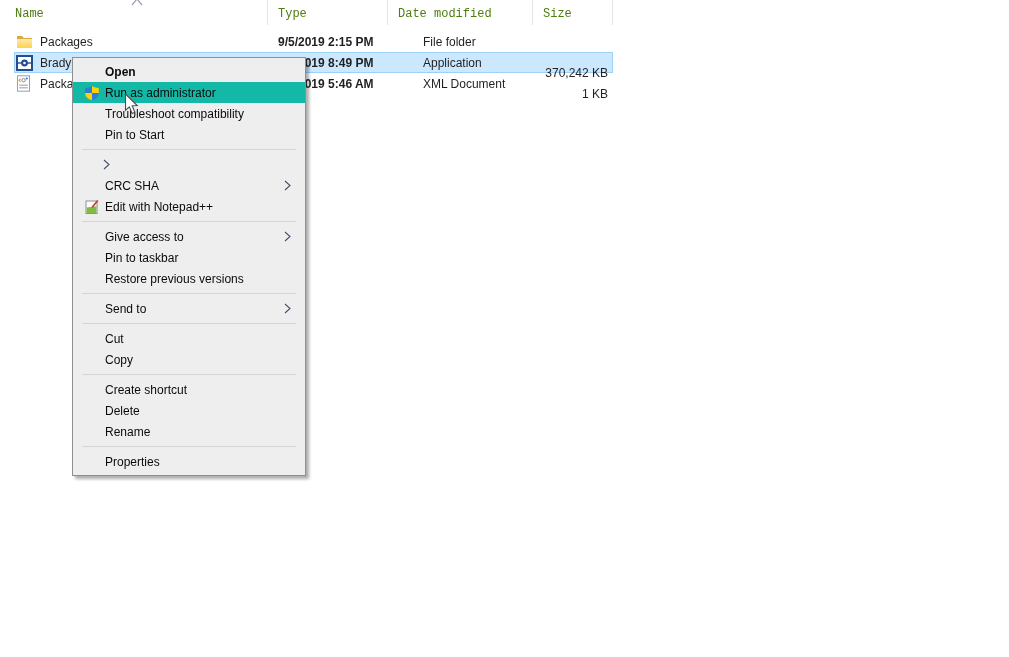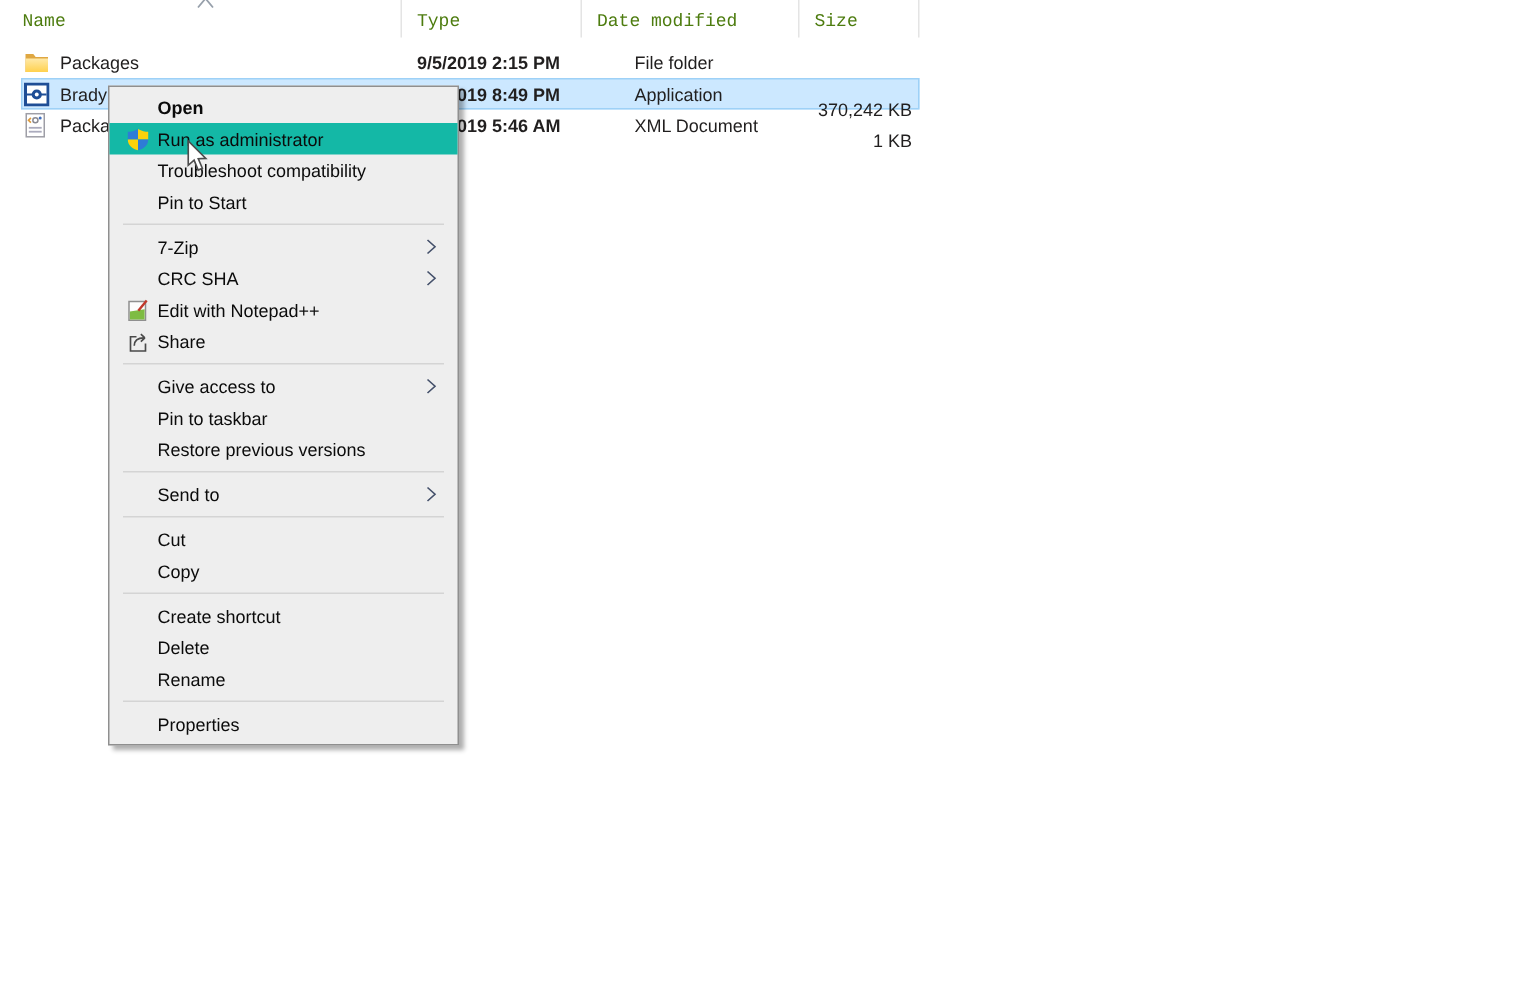--- a/index.html
+++ b/index.html
@@ -171,21 +171,20 @@
     <span class="mi-label">Pin to Start</span>
 
   </div>
     <div class="menu-sep"></div>
     <div class="menu-item">
     <span class="mi-iconslot">
       
       
       
     </span>
-    <span class="mi-label">7-Zip</span>
     <svg class="mi-chevron" viewBox="0 0 7 11">
       <polyline points="1,1 6,5.5 1,10" fill="none" stroke="#45516b" stroke-width="1.1"></polyline>
     </svg>
   </div>
     <div class="menu-item">
     <span class="mi-iconslot">
       
       
       
     </span>
@@ -200,32 +199,20 @@
       <svg width="16" height="16" viewBox="0 0 16 16">
         <rect x="2" y="2" width="11" height="12.5" fill="#fdfdfd" stroke="#8f8f8f" stroke-width="1"></rect>
         <path d="M2.6,8.6 L12.4,7.2 L12.4,14 L2.6,14 Z" fill="#7ebc42"></path>
         <line x1="13.8" y1="1.4" x2="8.2" y2="8.2" stroke="#c0392b" stroke-width="1.6"></line>
       </svg>
 
     </span>
     <span class="mi-label">Edit with Notepad++</span>
 
   </div>
-    <div class="menu-item">
-    <span class="mi-iconslot">
-
-      <svg width="16" height="16" viewBox="0 0 16 16">
-        <path d="M7,4.5 H3 V14 H13 V9" fill="none" stroke="#4a4a4a" stroke-width="1.1"></path>
-        <path d="M5.5,10.5 C5.5,6.8 8.2,5.2 12,5.2" fill="none" stroke="#4a4a4a" stroke-width="1.1"></path>
-        <path d="M12.6,5.2 L9.9,2.8 M12.6,5.2 L9.9,7.8" fill="none" stroke="#4a4a4a" stroke-width="1.1"></path>
-      </svg>
-    </span>
-    <span class="mi-label">Share</span>
-
-  </div>
     <div class="menu-sep"></div>
     <div class="menu-item">
     <span class="mi-iconslot">
       
       
       
     </span>
     <span class="mi-label">Give access to</span>
     <svg class="mi-chevron" viewBox="0 0 7 11">
       <polyline points="1,1 6,5.5 1,10" fill="none" stroke="#45516b" stroke-width="1.1"></polyline>

